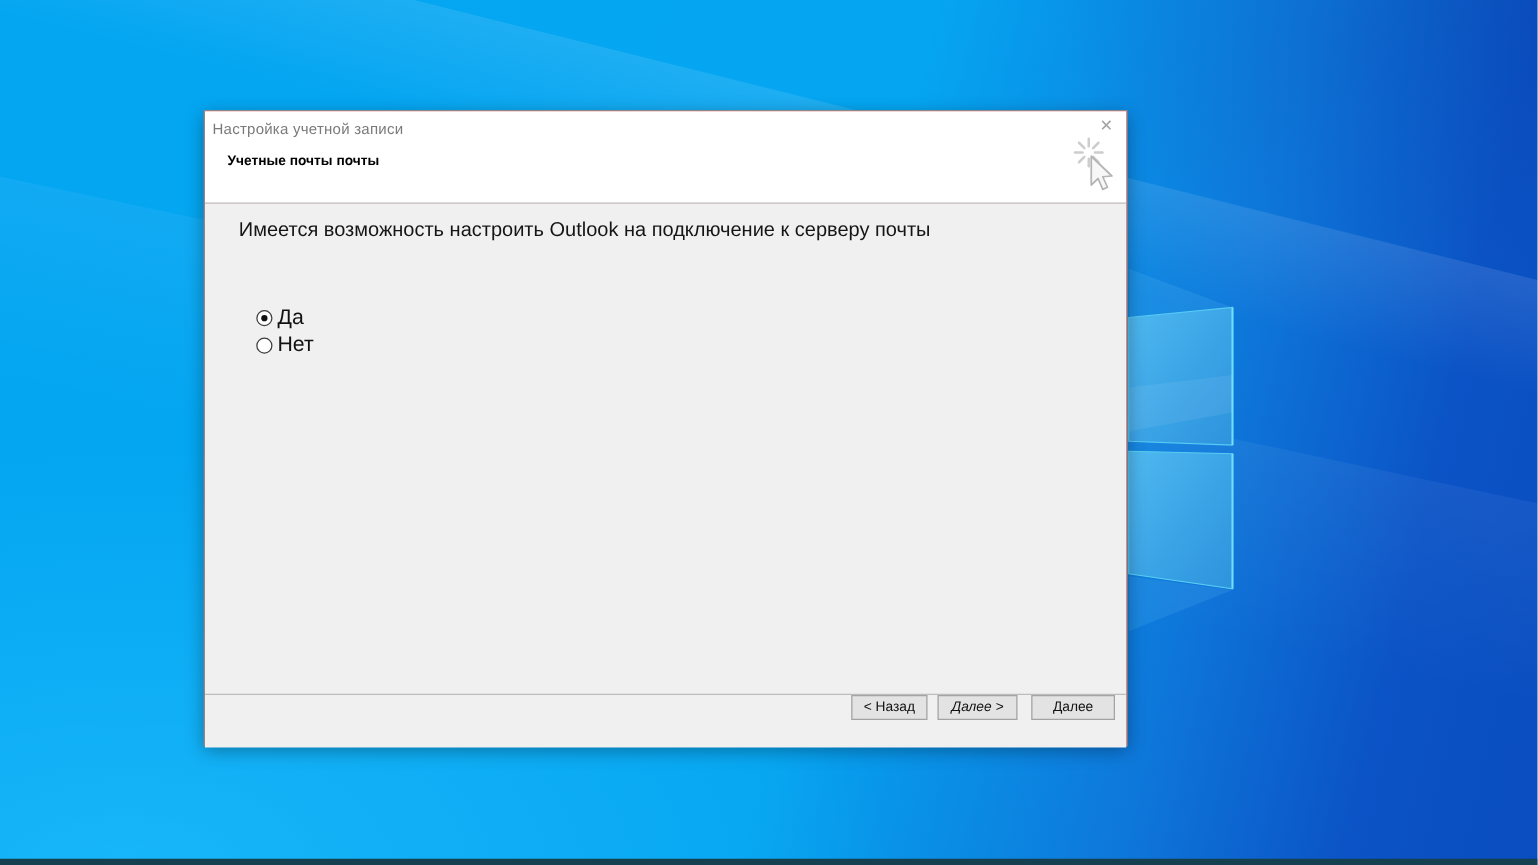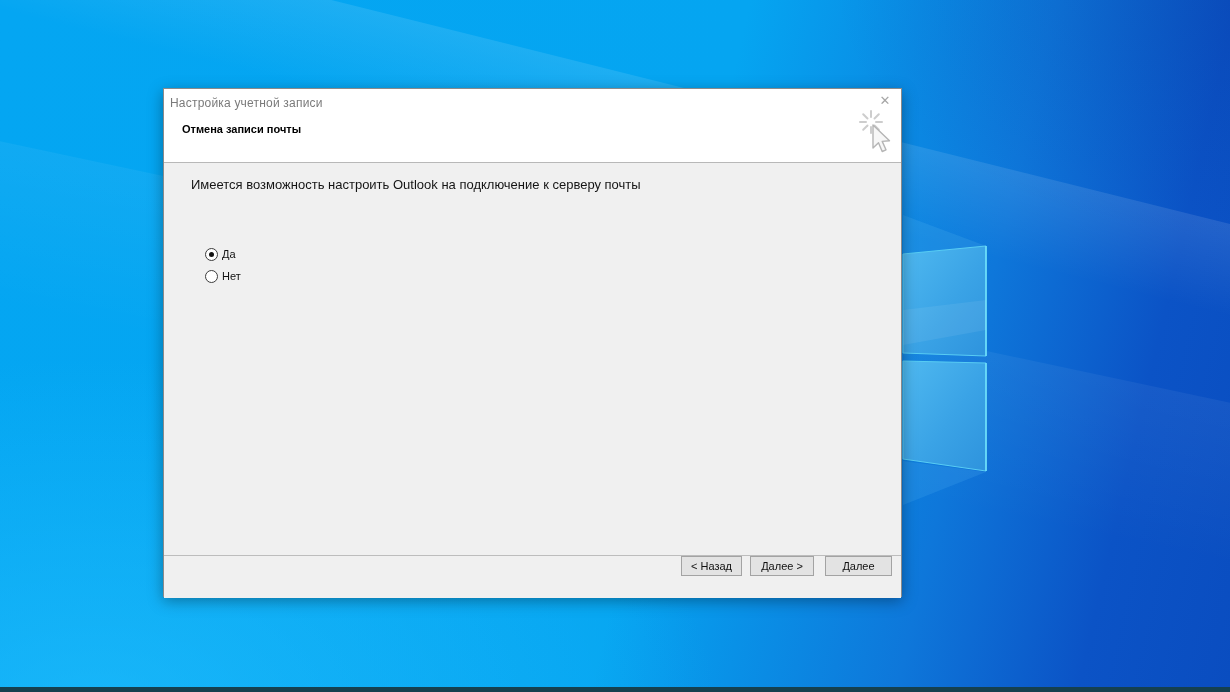--- a/index.html
+++ b/index.html
@@ -38,43 +38,43 @@
   }
   .dlg-subtitle{
     position:absolute;left:18px;top:34px;font-size:11px;font-weight:bold;color:#000;
   }
   .cursor-wrap{position:absolute;left:694px;top:20px;width:46px;height:48px;pointer-events:none;}
 
   .dlg-content{
     position:relative;height:392px;border-bottom:1px solid #bdbdbd;background:#f0f0f0;
   }
   .body-text{
-    position:absolute;left:27px;top:16px;font-size:13px;line-height:12.5px;color:#151515;
+    position:absolute;left:27px;top:16px;font-size:16px;line-height:12.5px;color:#151515;
   }
   .radio-group{position:absolute;left:41px;top:84px;}
   .radio-row{display:flex;align-items:center;height:14px;margin-bottom:8px;cursor:default;}
   .radio-circle{
     width:11px;height:11px;border-radius:50%;border:1px solid #3c3c3c;background:#fff;
     display:flex;align-items:center;justify-content:center;flex:0 0 auto;
   }
   .radio-circle.selected::after{
     content:"";width:5px;height:5px;border-radius:50%;background:#111;display:block;
   }
-  .radio-label{font-size:11px;color:#111;margin-left:4px;}
+  .radio-label{font-size:17px;color:#111;margin-left:4px;}
 
   .dlg-footer{
     height:42px;display:flex;align-items:flex-start;justify-content:flex-end;background:#f0f0f0;
     padding-right:9px;box-sizing:border-box;
   }
   .btn{
     height:20px;font-size:11px;font-family:"Liberation Sans",sans-serif;color:#111;
     background:#e3e3e3;border:1px solid #a3a3a3;padding:0 6px;box-sizing:border-box;cursor:default;
   }
   .btn-back{width:61px;margin-right:8px;}
-  .btn-next{width:64px;margin-right:11px;}
+  .btn-next{width:64px;margin-right:11px;font-style:italic;}
   .btn-cancel{width:67px;}
 </style>
 </head>
 <body>
 
 <div class="ray ray1"></div>
 <div class="ray ray2"></div>
 
 <svg class="logo-svg" width="1230" height="692" viewBox="0 0 1230 692">
   <defs>
@@ -91,21 +91,21 @@
   <line x1="986" y1="363" x2="986" y2="471" stroke="#6fe0fa" stroke-width="1.6"></line>
   <polygon points="903,461 986,472 903,505" fill="rgba(100,195,248,0.16)"></polygon>
   <polygon points="903,310 986,300 986,330 903,345" fill="rgba(255,255,255,0.07)"></polygon>
 </svg>
 
 <div class="dialog">
 
   <div class="dlg-header">
     <div class="dlg-title">Настройка учетной записи</div>
     <div class="dlg-close">✕</div>
-    <div class="dlg-subtitle">Отмена записи почты</div>
+    <div class="dlg-subtitle">Учетные почты почты</div>
 
     <div class="cursor-wrap">
       <svg width="46" height="48" viewBox="0 0 46 48">
         <g stroke="#cdcdcd" stroke-width="2" stroke-linecap="round">
           <line x1="13" y1="2" x2="13" y2="8"></line>
           <line x1="13" y1="18" x2="13" y2="24"></line>
           <line x1="2" y1="13" x2="8" y2="13"></line>
           <line x1="18" y1="13" x2="24" y2="13"></line>
           <line x1="5.2" y1="5.2" x2="9.5" y2="9.5"></line>
           <line x1="16.5" y1="16.5" x2="20.8" y2="20.8"></line>

